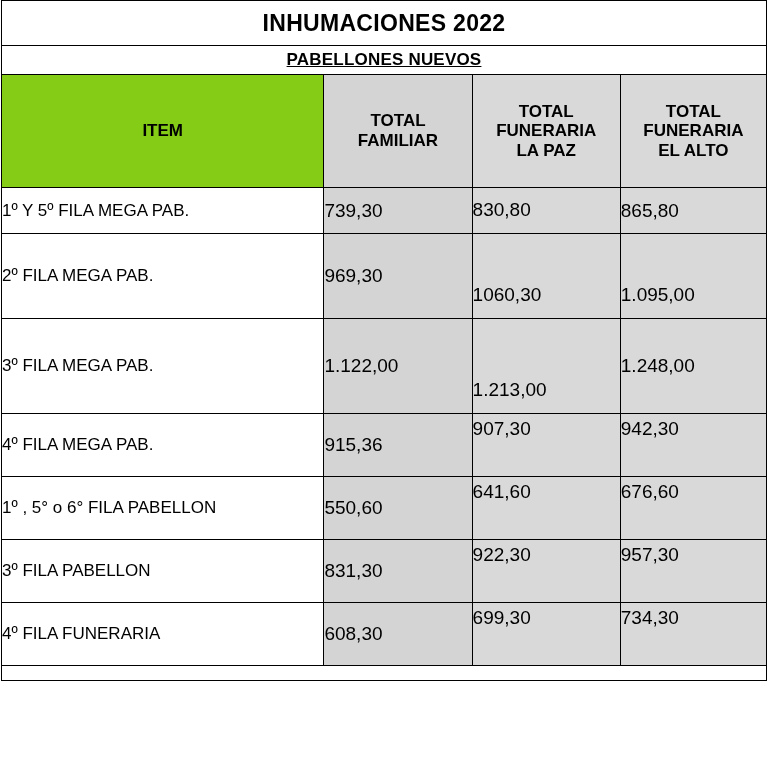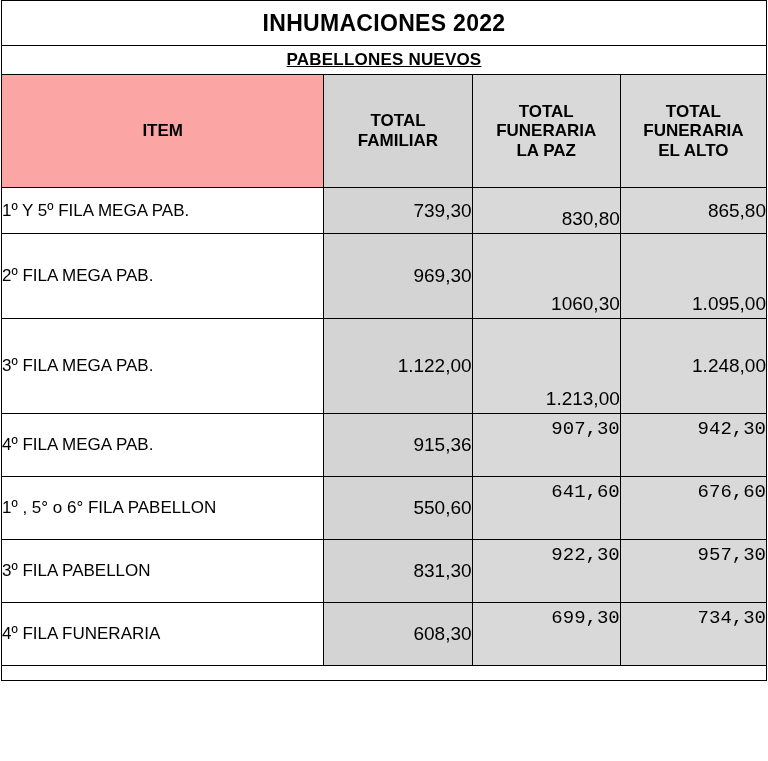--- a/index.html
+++ b/index.html
@@ -51,47 +51,46 @@
   }
   
   .hdr {
     height: 112px;
     text-align: center;
     font-size: 17px;
     font-weight: bold;
     line-height: 1.15;
   }
   .hdr-item {
-    background: #fca5a5;
+    background: #84cc16;
   }
   .hdr-shaded {
     background: #d4d4d4;
   }
   .hdr-shaded.lighter {
     background: #d9d9d9;
   }
   
   .item-cell {
     font-size: 17px;
     padding-left: 6px;
     text-align: left;
     background: #ffffff;
     white-space: nowrap;
   }
   .num-cell {
     font-size: 19px;
-    text-align: right;
     padding-right: 8px;
     background: #d4d4d4;
   }
   .num-cell.light {
     background: #d9d9d9;
   }
-  .num-cell.v-bottom { vertical-align: bottom; padding-bottom: 3px; }
-  .num-cell.v-top { vertical-align: top; padding-top: 4px; font-family: Liberation Mono, monospace; }
+  .num-cell.v-bottom { vertical-align: bottom; padding-bottom: 12px; }
+  .num-cell.v-top { vertical-align: top; padding-top: 4px; }
   .num-cell.v-mid { vertical-align: middle; }
   .col-item { width: 322px; }
   .col-fam { width: 148px; }
   .col-paz { width: 148px; }
   .col-alto { width: 146px; }
   .foot-row td { height: 14px; border-top: 1px solid #000; border-bottom: 1px solid #000; background: #ffffff; }
 </style>
 </head>
 <body>
 

